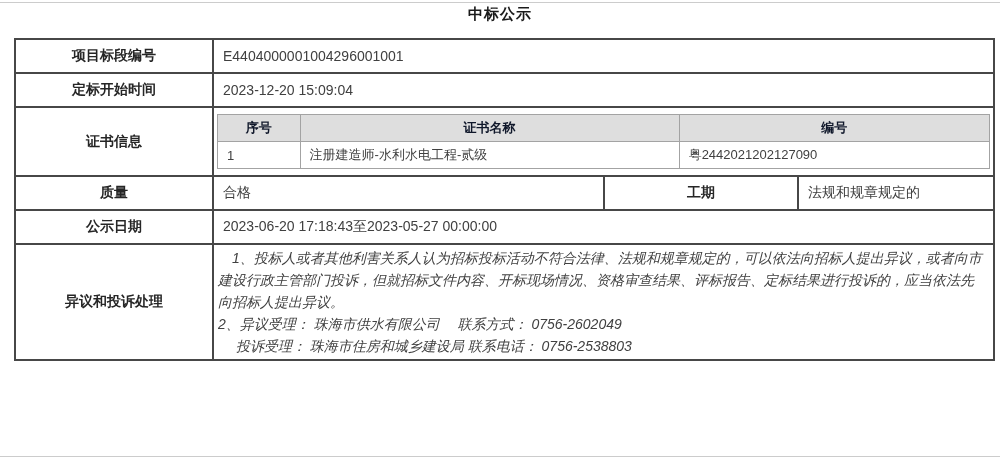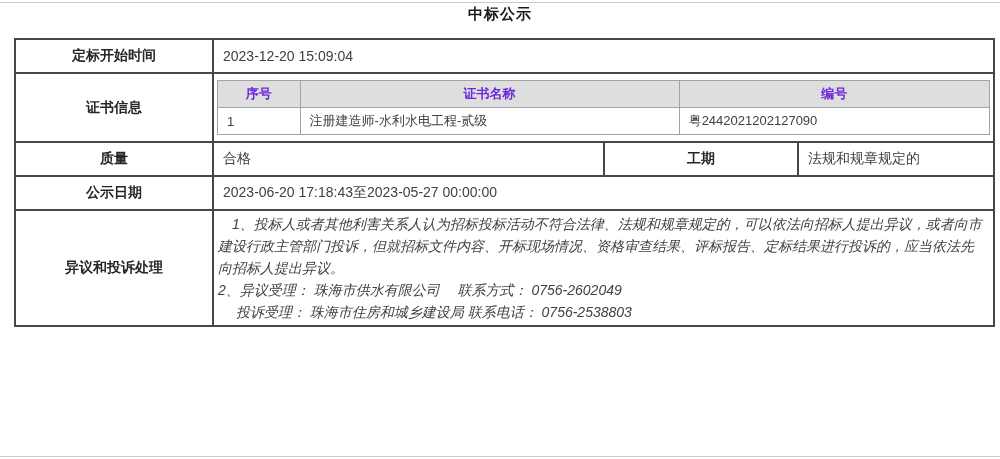--- a/index.html
+++ b/index.html
@@ -39,21 +39,21 @@
 
   td.cert-wrap { padding:3px 3px 3px 3px; }
   table.cert {
     width:100%; border-collapse:collapse; table-layout:fixed;
   }
   table.cert td {
     border:1px solid #a3a3a3;
     font-size:13px; height:27px;
   }
   table.cert td.cert-h {
-    background:#dedede; font-weight:bold; text-align:center; color:#6d28d9;
+    background:#dedede; font-weight:bold; text-align:center; color:#0f172a;
   }
   table.cert td.cert-v { padding-left:9px; color:#404040; background:#ffffff; }
 
   td.objection {
     padding:2px 6px 2px 4px;
     font-size:13.5px; line-height:22px; color:#404040;font-style:italic;
   }
   .obj-line { white-space:pre-wrap; word-break:break-all; }
 </style>
 </head>
@@ -66,20 +66,24 @@
 
 <table class="main">
   <colgroup>
     <col style="width:198px">
       <col style="width:391px">
       <col style="width:194px">
       <col style="width:196px">
   </colgroup>
 
   <tbody>
+      <tr class="h34">
+    <td class="lbl">项目标段编号</td>
+    <td class="val" colspan="3">E4404000001004296001001</td>
+  </tr>
 
 
   <tr class="h34">
     <td class="lbl">定标开始时间</td>
     <td class="val" colspan="3">2023-12-20 15:09:04</td>
   </tr>
 
 
 
   <tr class="h64">

